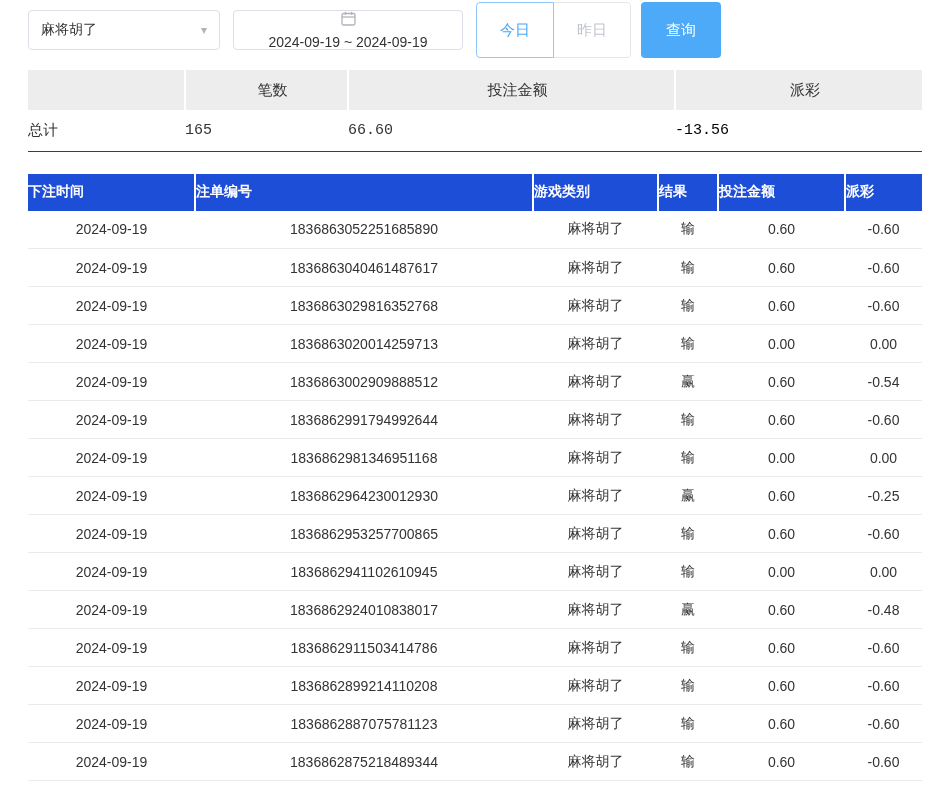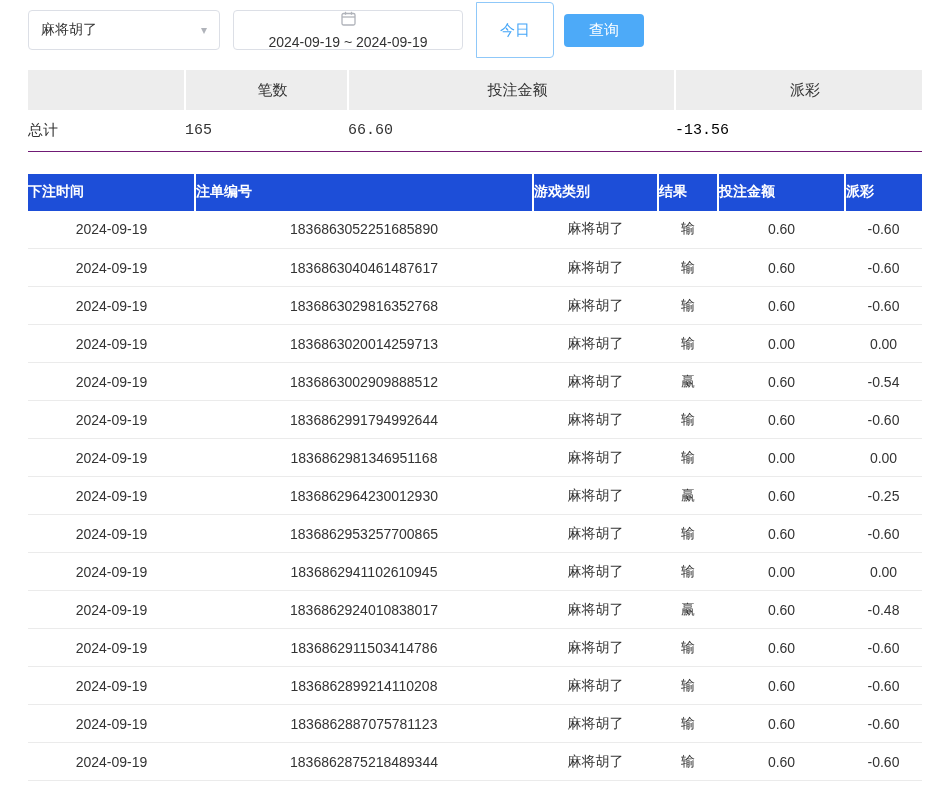--- a/index.html
+++ b/index.html
@@ -36,21 +36,21 @@
     min-width: 78px; height: 56px; padding: 0 18px;
     background: #fff; border: 1px solid #e3e6eb;
     font-size: 15px; color: #c0c4cc; cursor: pointer;
     font-family: inherit;
   }
   .quick-btn:first-child { border-radius: 4px 0 0 4px; }
   .quick-btn:last-child { border-radius: 0 4px 4px 0; }
   .quick-btn + .quick-btn { margin-left: -1px; }
   .quick-btn.active { color: #46a6f7; border-color: #8fc8f9; position: relative; z-index: 1; }
   .query-btn {
-    margin-left: 10px; width: 80px; height: 33px;
+    margin-left: 10px; width: 80px; height: 56px;
     background: #4daaf8; border: none; border-radius: 4px;
     color: #fff; font-size: 15px; cursor: pointer; font-family: inherit;
   }
 
   
   table { border-collapse: collapse; table-layout: fixed; }
   .summary-table { width: 894px; margin-bottom: 22px; font-size: 15px; }
   .summary-table th {
     background: #ededed; height: 40px; font-weight: normal;
     color: #333; border-right: 2px solid #fff; text-align: center; padding-left: 12px;
@@ -94,20 +94,21 @@
           <line x1="1" y1="6" x2="14" y2="6" stroke="#b0b3ba" stroke-width="1.3"></line>
           <line x1="4.5" y1="0.8" x2="4.5" y2="3.8" stroke="#b0b3ba" stroke-width="1.3"></line>
           <line x1="10.5" y1="0.8" x2="10.5" y2="3.8" stroke="#b0b3ba" stroke-width="1.3"></line>
         </svg>
       </span>
       <span>2024-09-19 ~ 2024-09-19</span>
     </div>
 
     <div class="quick-group">
       <button class="quick-btn active">今日</button>
+      <button class="quick-btn">昨日</button>
     </div>
 
     <button class="query-btn">查询</button>
   </div>
 
   <table class="summary-table">
     <colgroup>
         <col style="width:157px">
         <col style="width:163px">
         <col style="width:327px">

